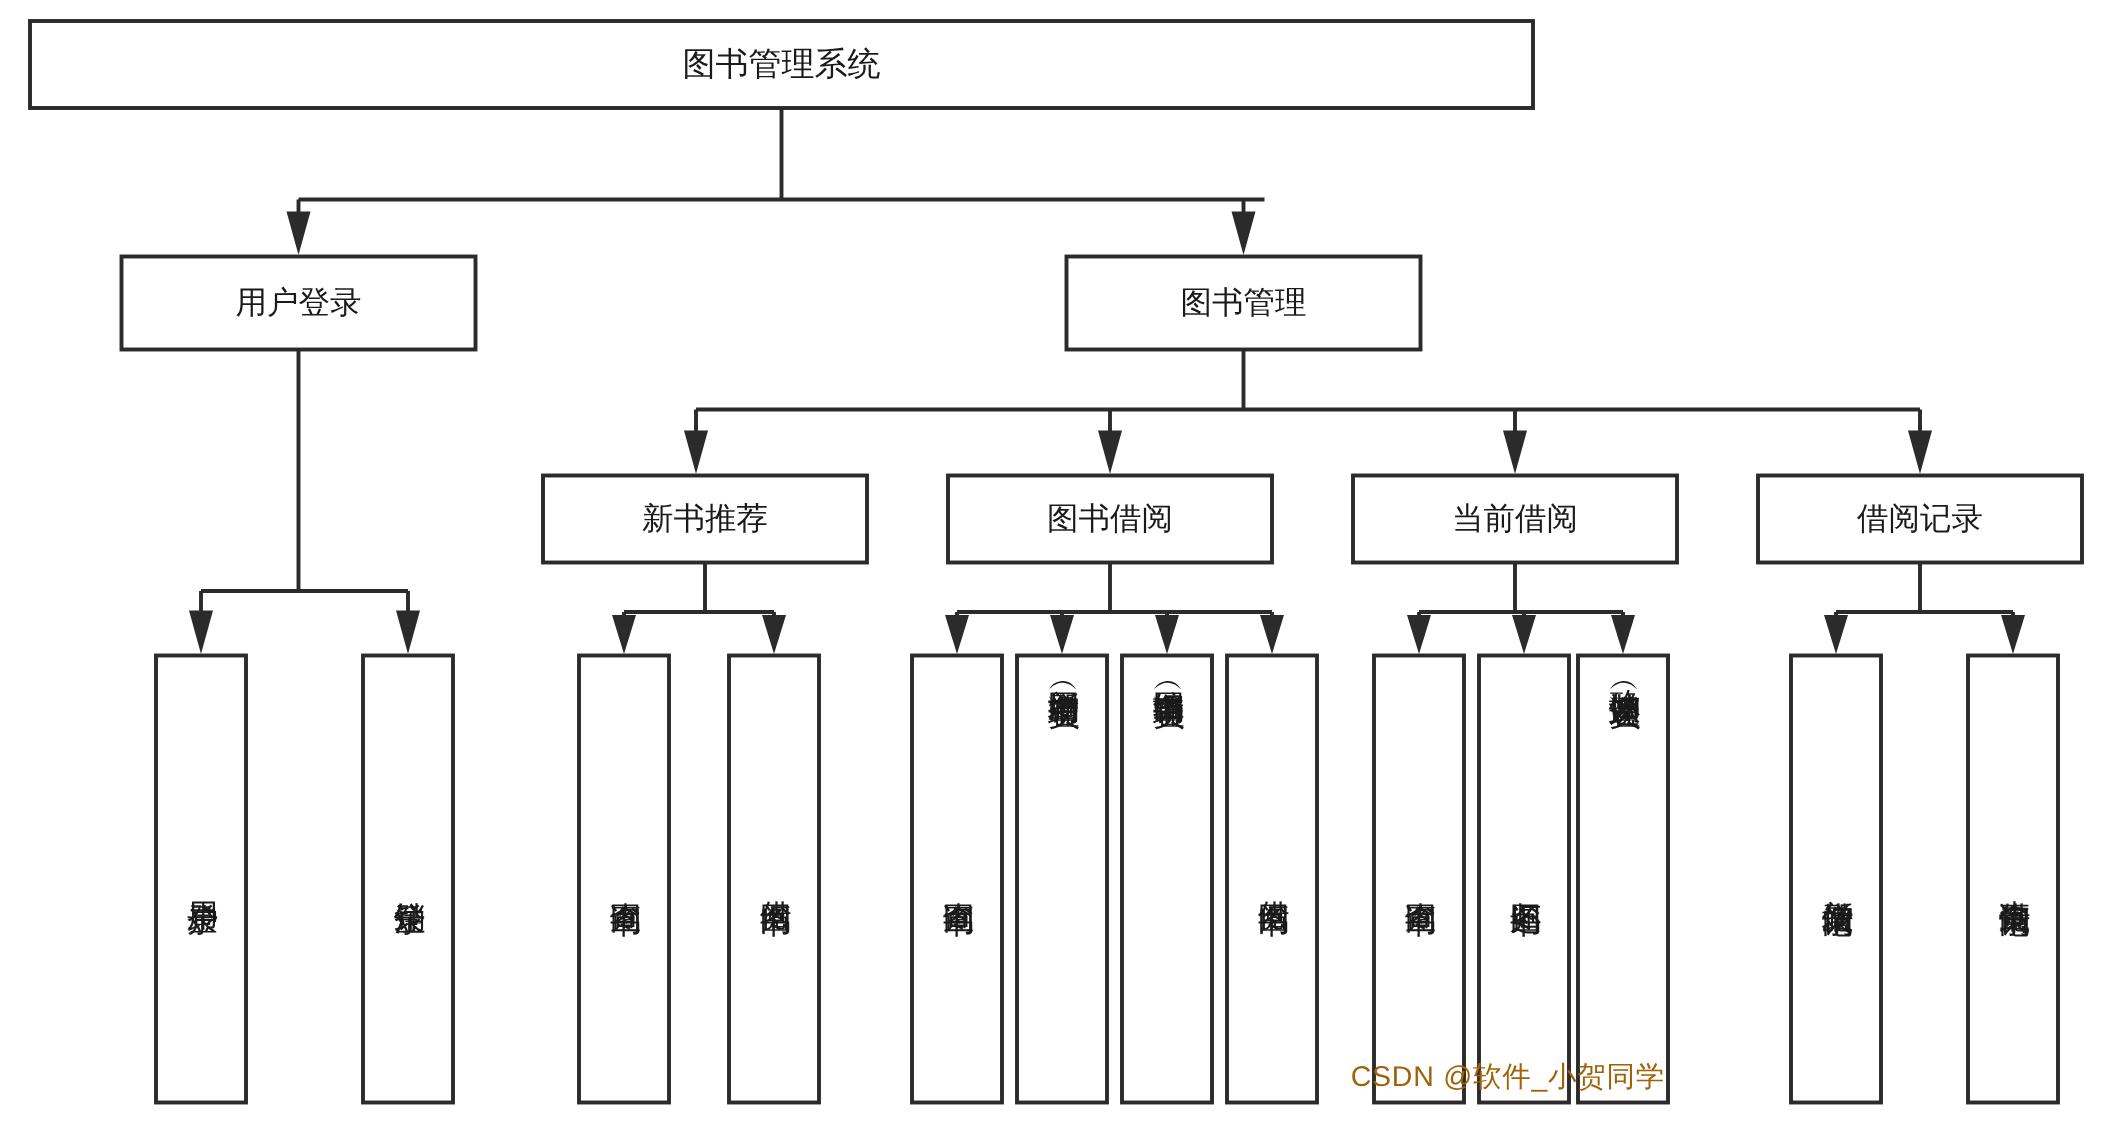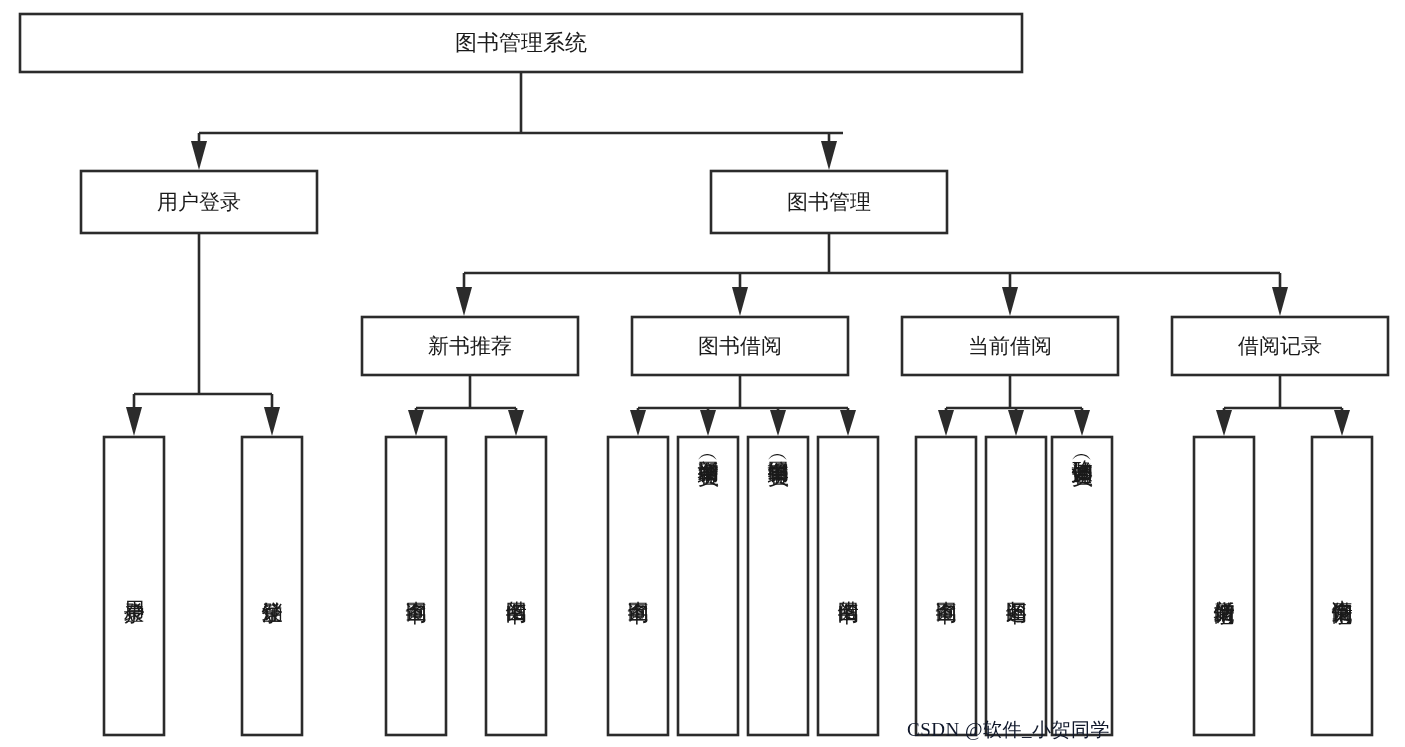--- a/index.html
+++ b/index.html
@@ -69,24 +69,24 @@
     writing-mode: vertical-rl;
     text-orientation: upright;
     line-height: 1.16;
     letter-spacing: 1px;
     white-space: nowrap;
     text-align: center;
   }
   .watermark {
     position: absolute;
     right: 8px;
-    bottom: 4px;
-    font-family: Liberation Serif, serif;
+    bottom: 16px;
+    font-family: Liberation Sans, sans-serif;
     font-size: 19px;
-    color: #0f172a;
+    color: #a16207;
     letter-spacing: 0.5px;
     white-space: nowrap;
   }
 </style>
 </head>
 <body>
 
 <div id="diagram-root">
 
   <svg class="diagram-canvas" viewBox="0 0 1405 747">

